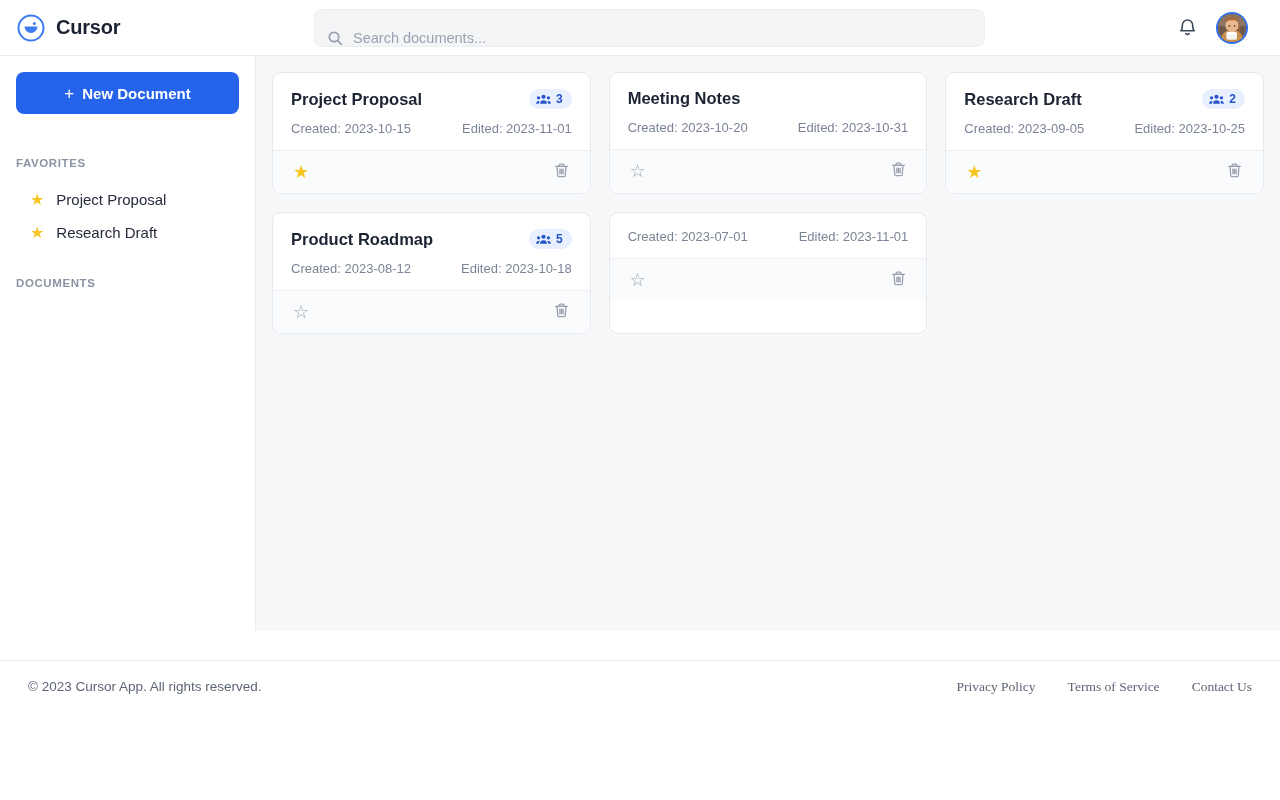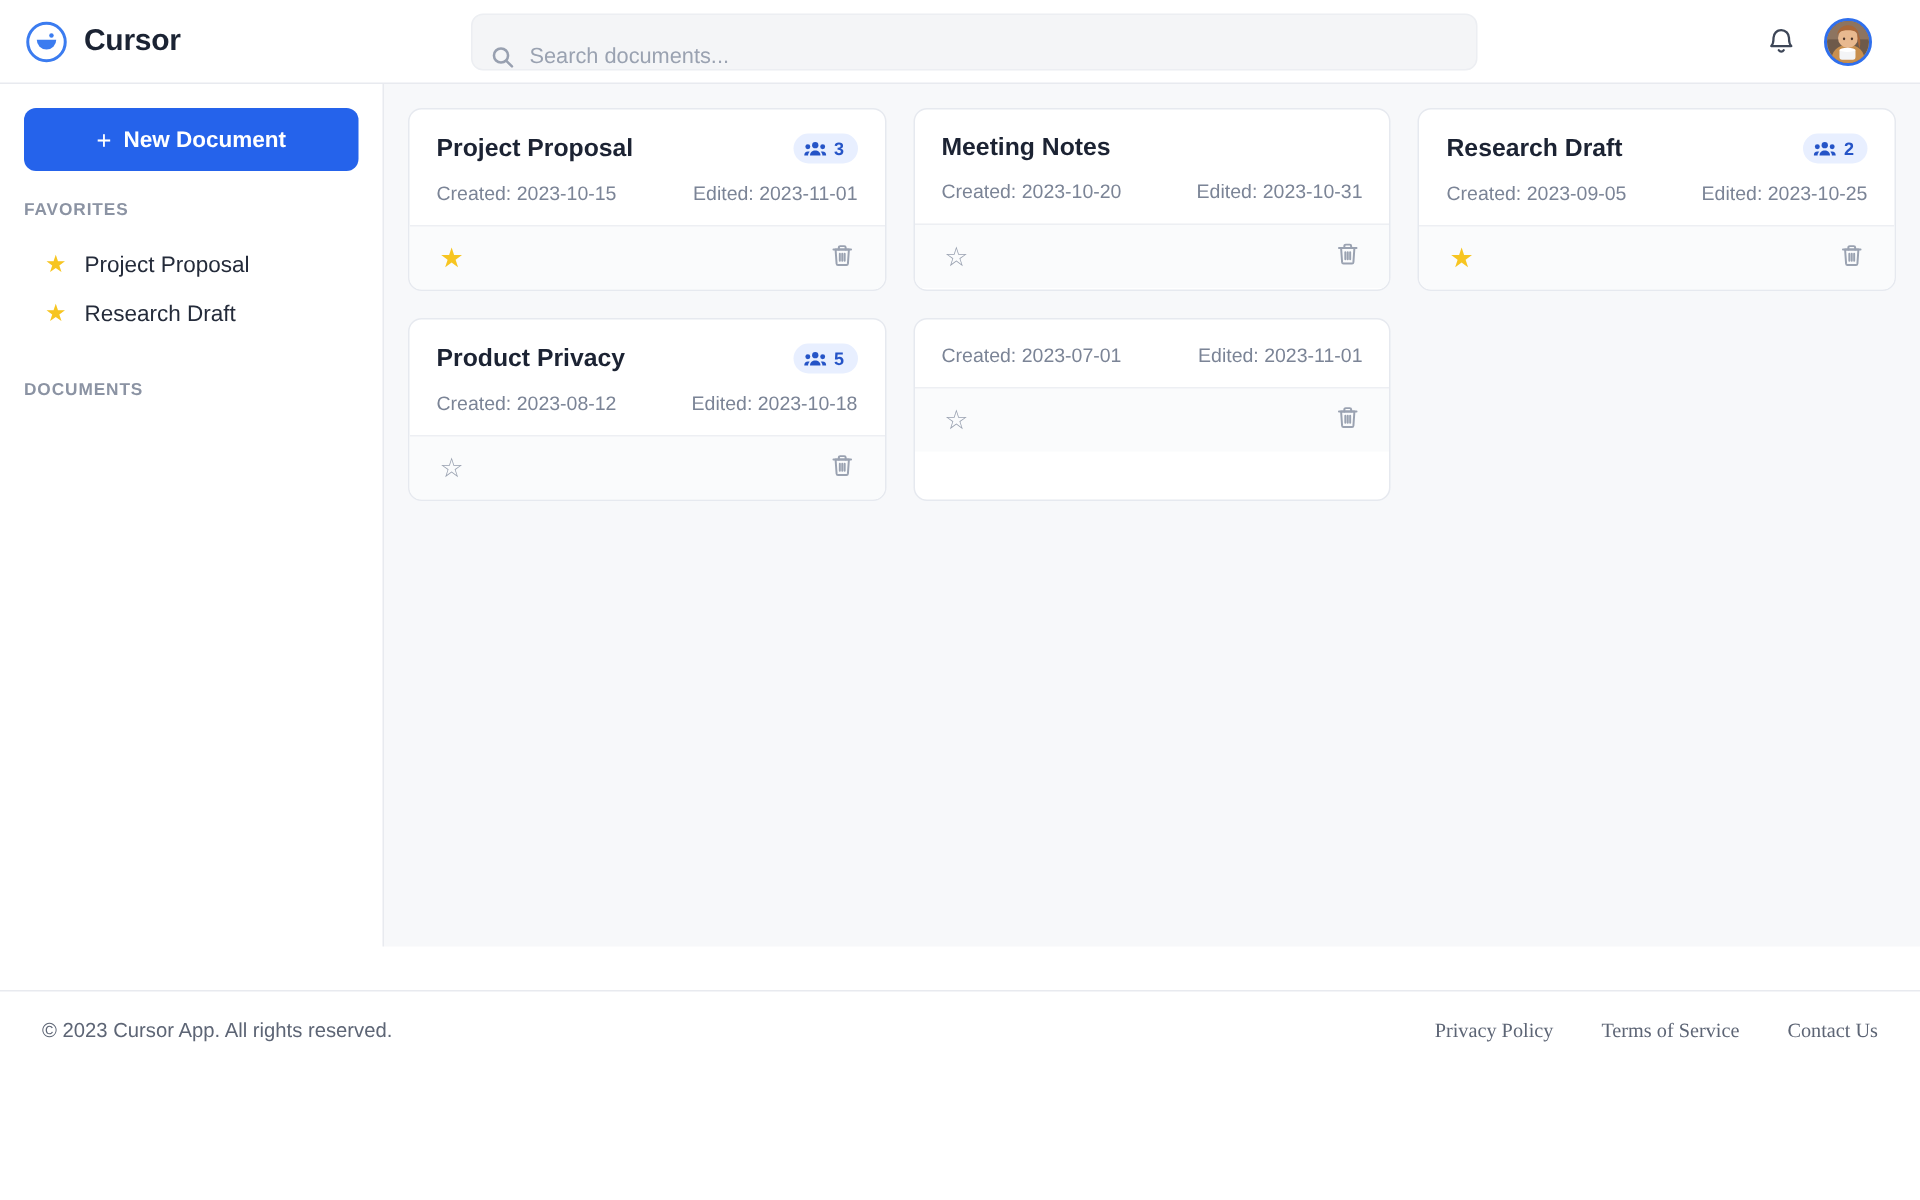--- a/index.html
+++ b/index.html
@@ -77,21 +77,21 @@
     border: none; border-radius: 8px;
     font-family: "Liberation Sans", sans-serif;
     font-size: 15px; font-weight: bold;
     display: flex; align-items: center; justify-content: center; gap: 8px;
     cursor: pointer;
   }
   .plus-icon { font-size: 17px; line-height: 1; font-weight: normal; }
 
   .side-section-title {
     font-size: 11.5px; font-weight: bold; color: #8b93a3;
-    letter-spacing: 0.6px; margin: 20px 0 14px 0;
+    letter-spacing: 0.6px; margin: 43px 0 14px 0;
   }
   .side-section-title.docs { margin-top: 28px; }
   .fav-item {
     display: flex; align-items: center; gap: 12px;
     padding: 8px 0 8px 14px; cursor: pointer; border-radius: 6px;
   }
   .fav-item .star { color: #f7c521; font-size: 16px; line-height: 1; }
   .fav-label { font-size: 15px; color: #242b3a; }
 
   
@@ -340,21 +340,21 @@
                   <path d="M7.3 7.5v5M9 7.5v5M10.7 7.5v5"></path>
                 </svg>
               </span>
             </button>
           </div>
         </div>
 
         <div class="card">
           <div class="card-top">
             <div class="card-title-row">
-              <span class="card-title">Product Privacy</span>
+              <span class="card-title">Product Roadmap</span>
               <span class="collab-badge">
                 <span>
                   <svg viewBox="0 0 16 12" width="15" height="11" fill="#2554c7">
                     <circle cx="8" cy="3" r="2.3"></circle>
                       <path d="M4.2 10.5c0-2.3 1.7-3.6 3.8-3.6s3.8 1.3 3.8 3.6z"></path>
                     <circle cx="2.6" cy="4.2" r="1.8"></circle>
                       <path d="M0 10.5c0-1.8 1.1-2.9 2.6-2.9.5 0 1 .1 1.4.3-.8.7-1.2 1.6-1.2 2.6z"></path>
                     <circle cx="13.4" cy="4.2" r="1.8"></circle>
                       <path d="M16 10.5c0-1.8-1.1-2.9-2.6-2.9-.5 0-1 .1-1.4.3.8.7 1.2 1.6 1.2 2.6z"></path>
                   </svg>

